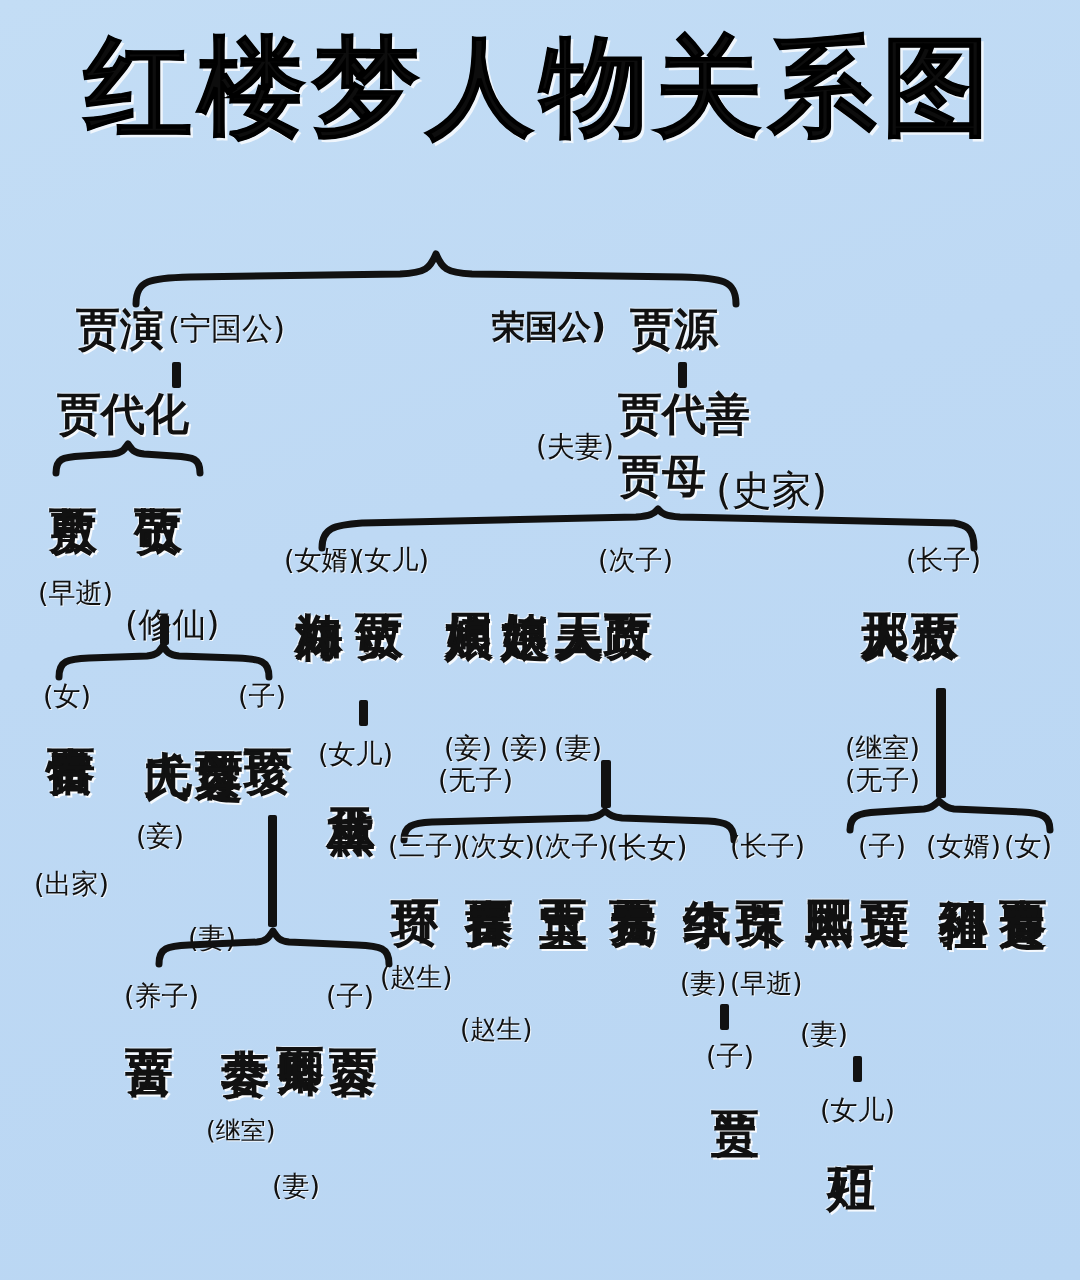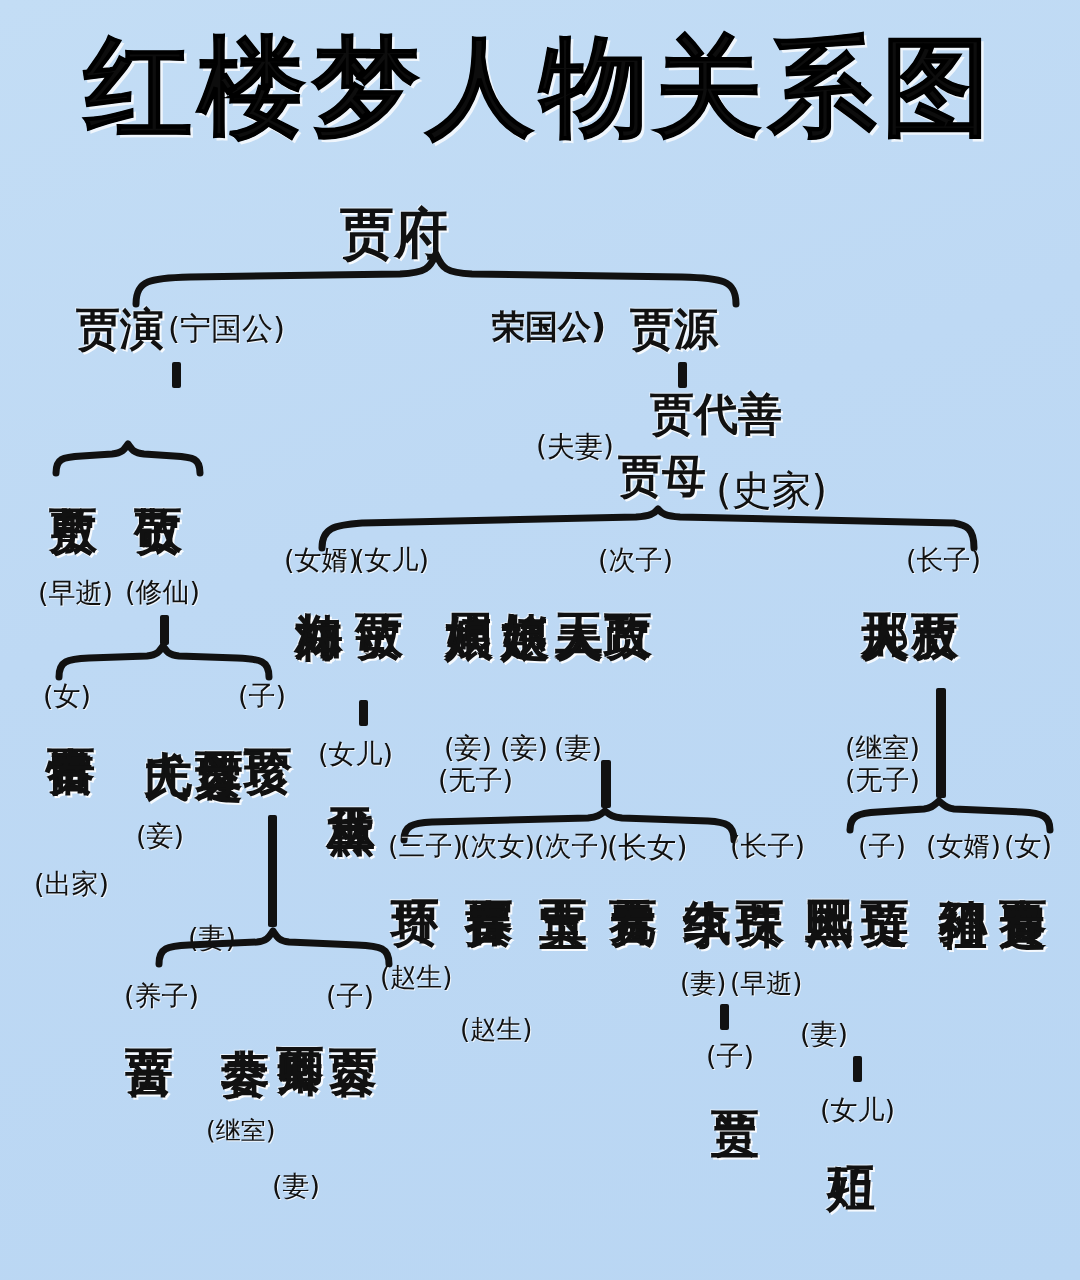--- a/index.html
+++ b/index.html
@@ -78,41 +78,41 @@
     stroke-linejoin: round;
   }
 </style>
 </head>
 <body>
 
 <div id="stage">
 
   <div class="title">红楼梦人物关系图</div>
 
-  <div class="node" style="left:340px; top:198px; font-size:54px;">贾府</div>
 
   <svg class="brace" style="left:130px; top:250px;" width="620" height="60" viewBox="0 0 620 60">
     <path d="M6,54 C6,30 20,28 60,27 L270,24 C296,23 300,18 306,4 C312,18 316,23 342,24 L552,27 C592,28 606,30 606,54"></path>
   </svg>
 
   <div class="node" style="left:76px; top:300px; font-size:44px;">贾演</div>
   <div class="tag" style="left:168px; top:308px; font-size:31px;">(宁国公)</div>
 
   <div class="vline" style="left:172px; top:362px; width:9px; height:26px;"></div>
 
+  <div class="node" style="left:57px; top:385px; font-size:44px;">贾代化</div>
 
   <svg class="brace" style="left:52px; top:443px;" width="152" height="36" viewBox="0 0 152 36">
     <path d="M4,30 C4,16 10,14 30,13 L60,11 C70,10 72,7 76,1 C80,7 82,10 92,11 L122,13 C142,14 148,16 148,30"></path>
   </svg>
 
   <div class="node vert" style="left:50px; top:470px; font-size:48px; line-height:1.0;">贾敷</div>
   <div class="tag" style="left:38px; top:575px; font-size:27px;">(早逝)</div>
 
   <div class="node vert" style="left:135px; top:470px; font-size:48px; line-height:1.0;">贾敬</div>
-  <div class="tag" style="left:125px; top:574px; font-size:27px;">(修仙)</div>
+  <div class="tag" style="left:125px; top:602px; font-size:34px;">(修仙)</div>
 
   <div class="vline" style="left:160px; top:615px; width:9px; height:30px;"></div>
 
   <svg class="brace" style="left:55px; top:645px;" width="220" height="36" viewBox="0 0 220 36">
     <path d="M4,32 C4,16 12,14 34,13 L92,11 C102,10 104,7 108,1 C112,7 114,10 124,11 L182,13 C206,14 214,16 214,32"></path>
   </svg>
 
   <div class="tag" style="left:43px; top:678px; font-size:27px;">(女)</div>
   <div class="node vert" style="left:48px; top:710px; font-size:48px; line-height:1.0;">贾惜春</div>
   <div class="tag" style="left:34px; top:866px; font-size:27px;">(出家)</div>
@@ -143,21 +143,21 @@
 
   <div class="tag" style="left:326px; top:978px; font-size:27px;">(子)</div>
   <div class="node vert" style="left:330px; top:1010px; font-size:48px; line-height:1.0;">贾蓉</div>
 
   <div class="tag" style="left:492px; top:305px; font-size:33px; font-weight:700;">荣国公)</div>
   <div class="node" style="left:630px; top:300px; font-size:44px;">贾源</div>
 
   <div class="vline" style="left:678px; top:362px; width:9px; height:26px;"></div>
 
   <div class="tag" style="left:536px; top:428px; font-size:28px;">(夫妻)</div>
-  <div class="node" style="left:618px; top:385px; font-size:44px;margin-left:32px;">贾代善</div>
+  <div class="node" style="left:618px; top:385px; font-size:44px;">贾代善</div>
   <div class="node" style="left:618px; top:447px; font-size:44px;">贾母</div>
   <div class="tag" style="left:716px; top:463px; font-size:40px;">(史家)</div>
 
   <svg class="brace" style="left:318px; top:508px;" width="660" height="44" viewBox="0 0 660 44">
     <path d="M4,40 C4,20 16,17 44,15 L318,9 C332,8 336,6 340,1 C344,6 348,8 362,9 L636,15 C648,17 656,20 656,40"></path>
   </svg>
 
   <div class="tag" style="left:284px; top:542px; font-size:27px;">(女婿)</div>
   <div class="node vert" style="left:296px; top:575px; font-size:48px; line-height:1.0;">林如海</div>
 

